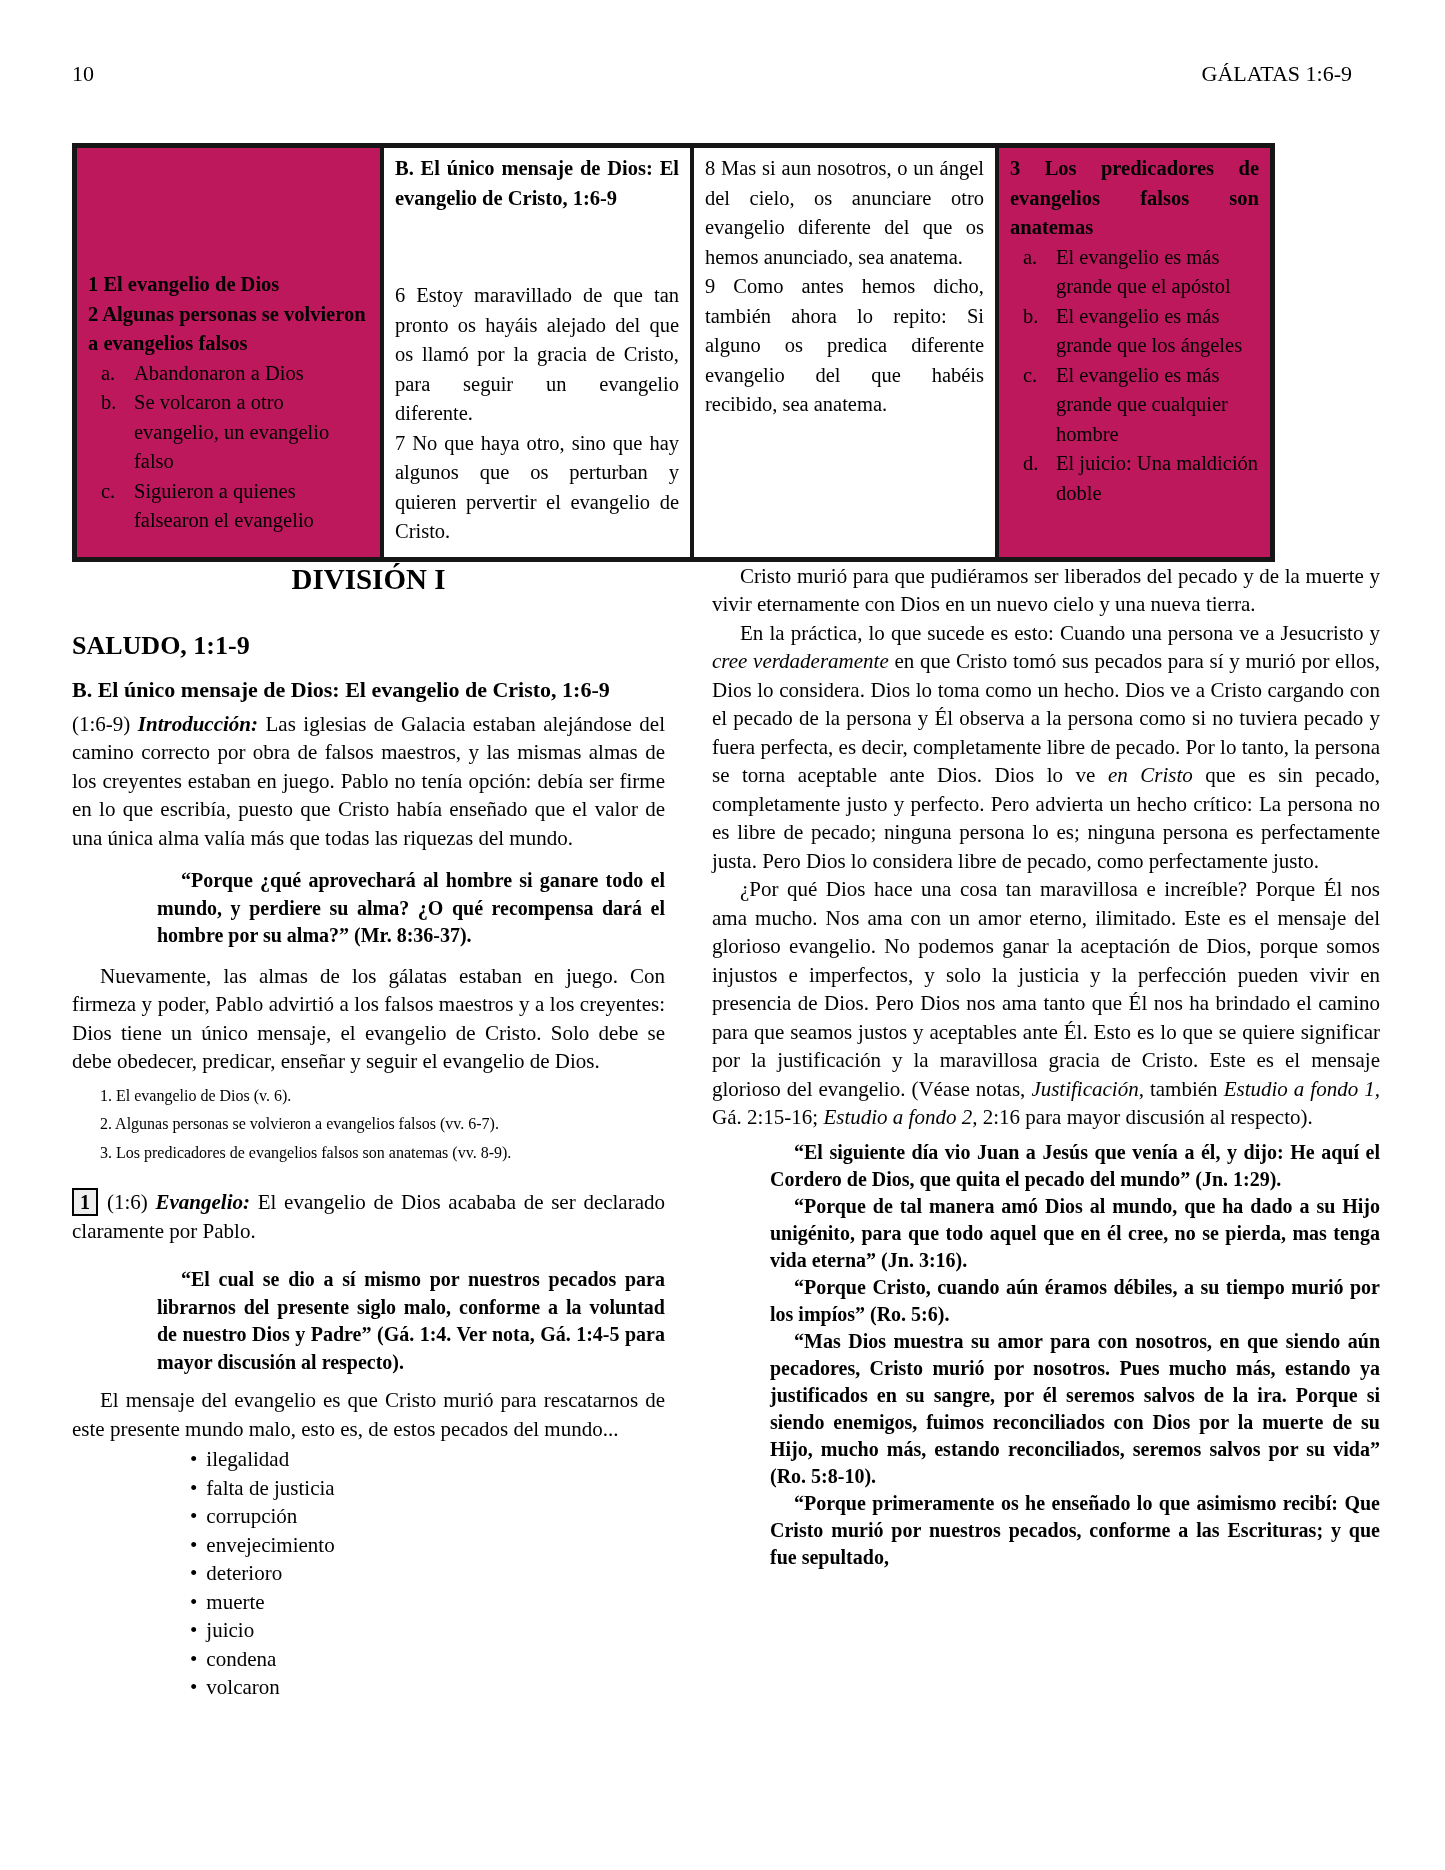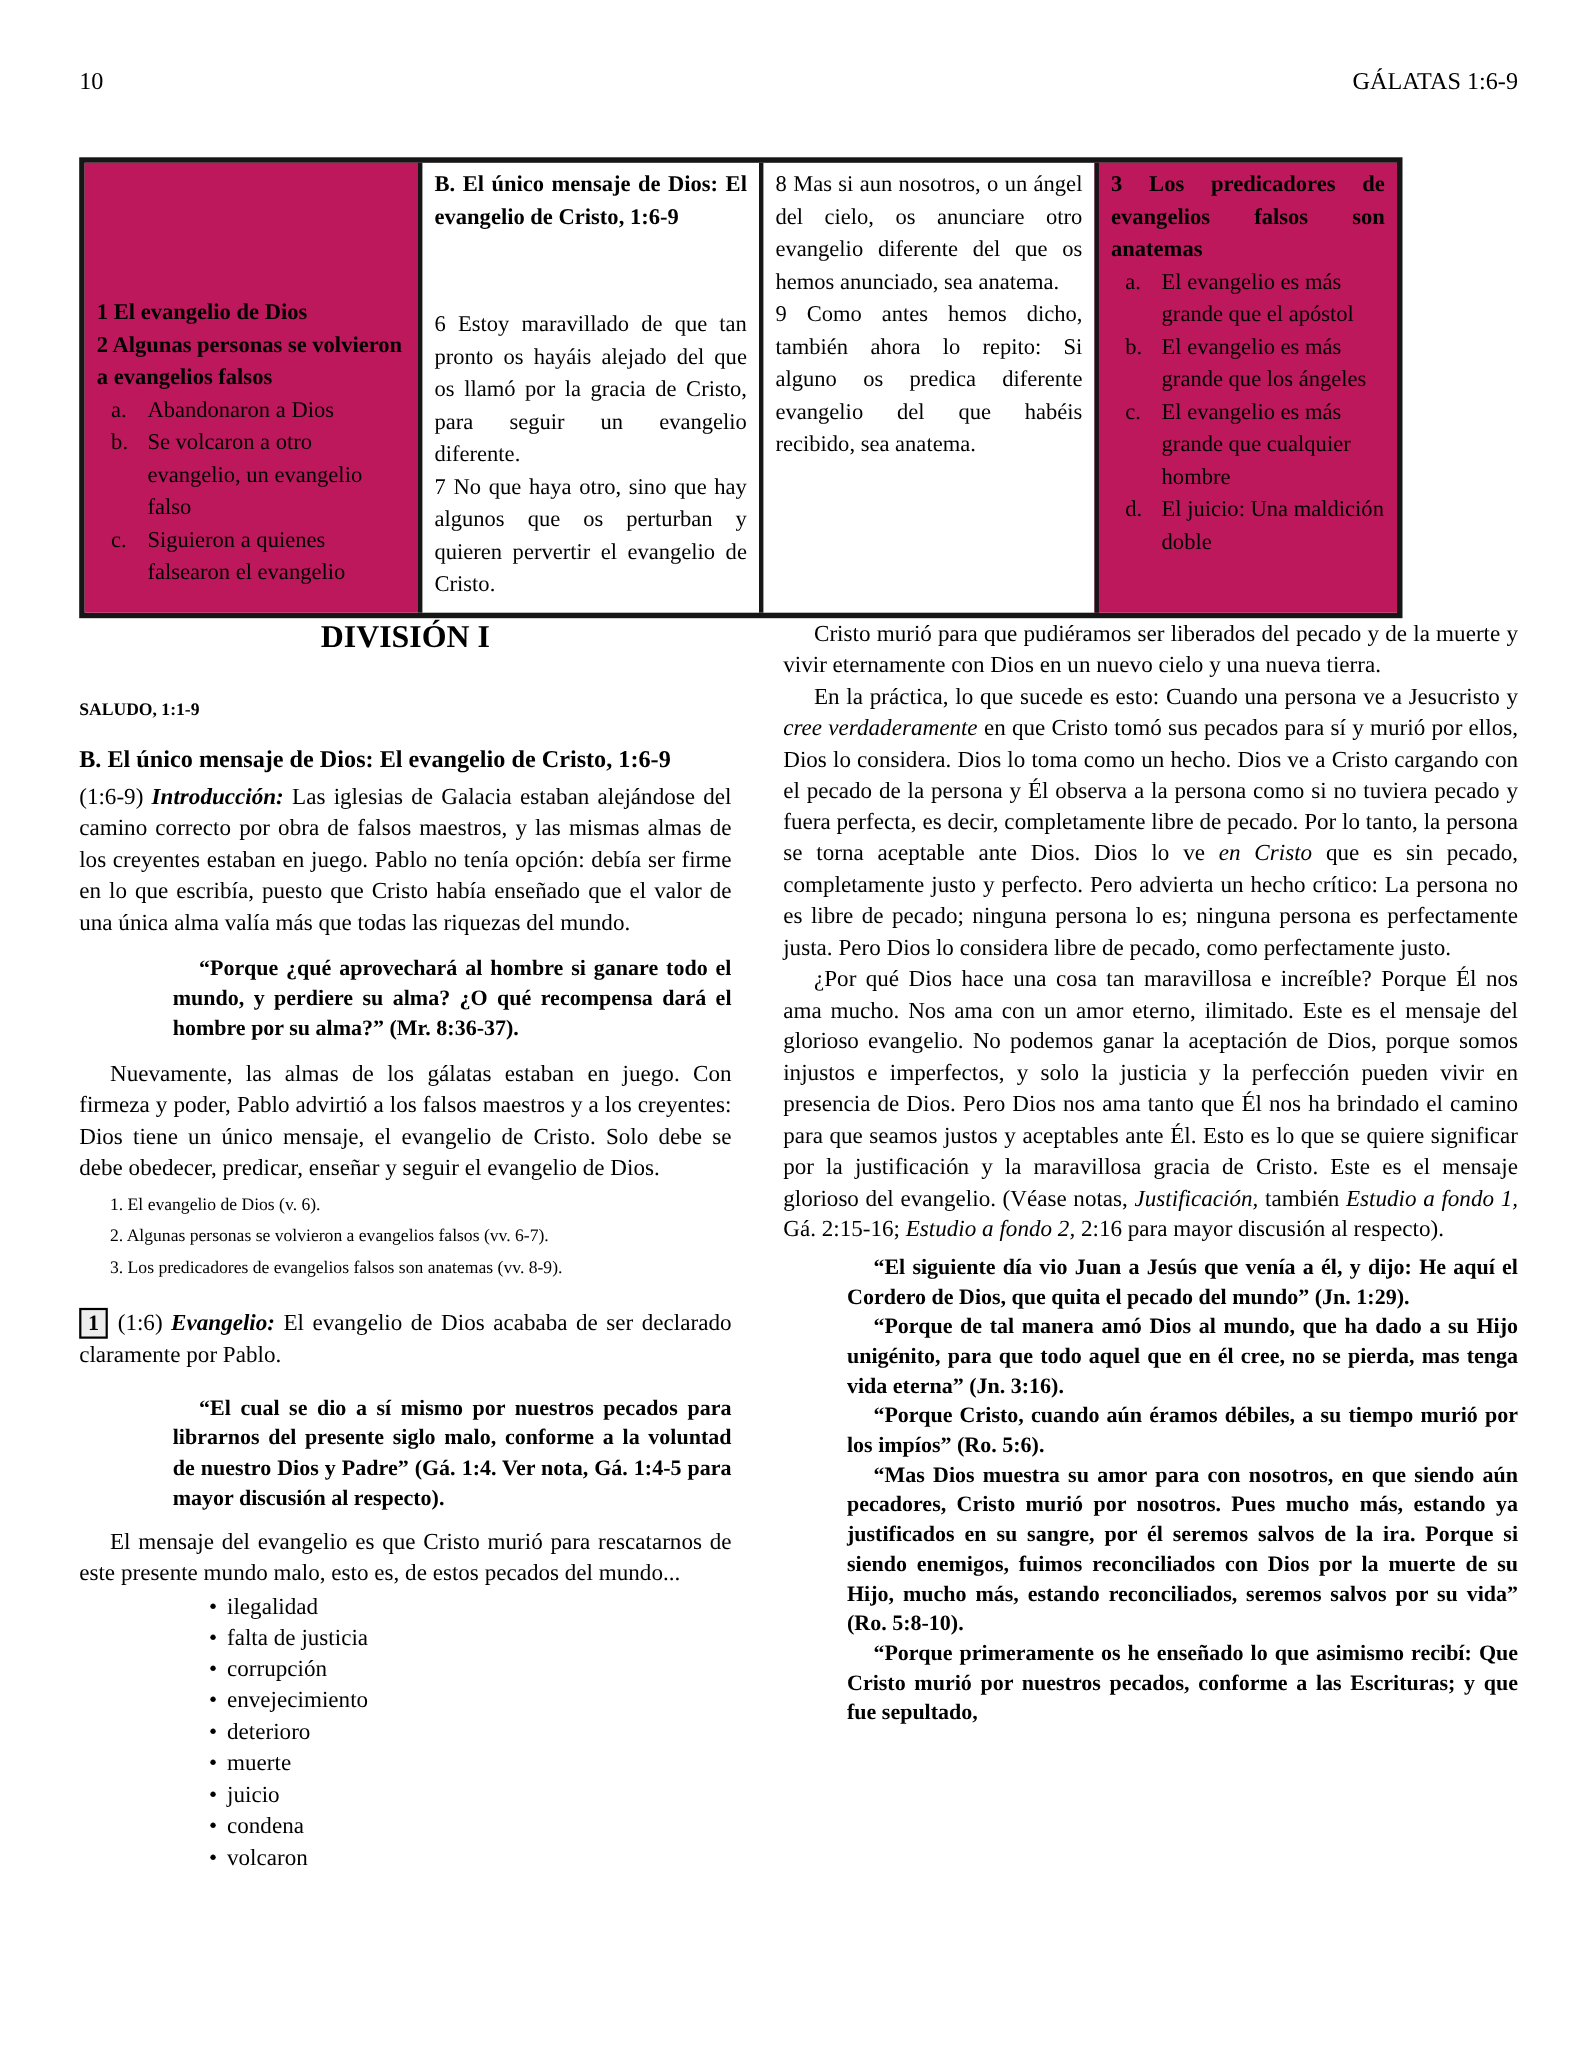--- a/index.html
+++ b/index.html
@@ -1,19 +1,19 @@
 <!DOCTYPE html>
 <html lang="es"><head>
 <meta charset="utf-8">
 <style>
   html,body{margin:0;padding:0}
   body{width:1445px;height:1870px;background:#ffffff;color:#000;
        font-family:"Liberation Serif","DejaVu Serif",serif;}
   .page{position:relative;width:1445px;height:1870px;box-sizing:border-box;
-        padding:62px 65px 30px 72px;overflow:hidden;background:#fff;}
+        padding:62px 93px 30px 72px;overflow:hidden;background:#fff;}
   
   .page-header{display:flex;justify-content:space-between;align-items:baseline;
                font-size:22px;line-height:24px;margin-bottom:57px;}
   
   .outline-table{width:1203px;min-height:387px;border:5px solid #161616;
                  display:grid;grid-template-columns:303px 310px 305px 1fr;box-sizing:border-box;}
   .ocell{box-sizing:border-box;padding:6px 11px 10px 11px;font-size:20.5px;line-height:29.5px;}
   .ocell + .ocell{border-left:4px solid #161616;}
   .gray{background:#be185d;}
   .c1inner{padding-top:116px;}
@@ -23,21 +23,21 @@
   .overse{margin:0;text-align:justify;}
   .oitem{display:flex;padding-left:13px;}
   .oitem .omark{flex:0 0 33px;}
   .oitem .otext{flex:1 1 auto;}
   
   .body-cols{display:flex;}
   .col-left{width:593px;flex:0 0 593px;}
   .col-gap{width:47px;flex:0 0 47px;}
   .col-right{width:668px;flex:0 0 668px;}
   .division{font-size:29px;line-height:34px;font-weight:bold;text-align:center;margin:0 0 37px 0;}
-  .saludo{font-size:16px;line-height:26px;font-weight:bold;margin:0 0 18px 0;}
+  .saludo{font-size:26px;line-height:26px;font-weight:bold;margin:0 0 18px 0;}
   .bhead{font-size:22px;line-height:26px;font-weight:bold;margin:0 0 7px 0;}
   .para{font-size:21px;line-height:28.5px;text-align:justify;margin:0;}
   .ind{text-indent:28px;}
   .quote-l{font-size:20px;line-height:27.5px;font-weight:bold;text-align:justify;
            margin:15px 0 12px 85px;text-indent:24px;}
   .quote-l.q2{margin:12px 0 10px 85px;}
   .numlist{margin:6px 0 0 28px;}
   .numlist p{font-size:16px;line-height:28.5px;margin:0;}
   .note{margin-top:21px;font-size:21px;line-height:28.5px;text-align:justify;}
   .numbox{display:inline-block;border:2px solid #000;background:#ededed;font-weight:bold;

